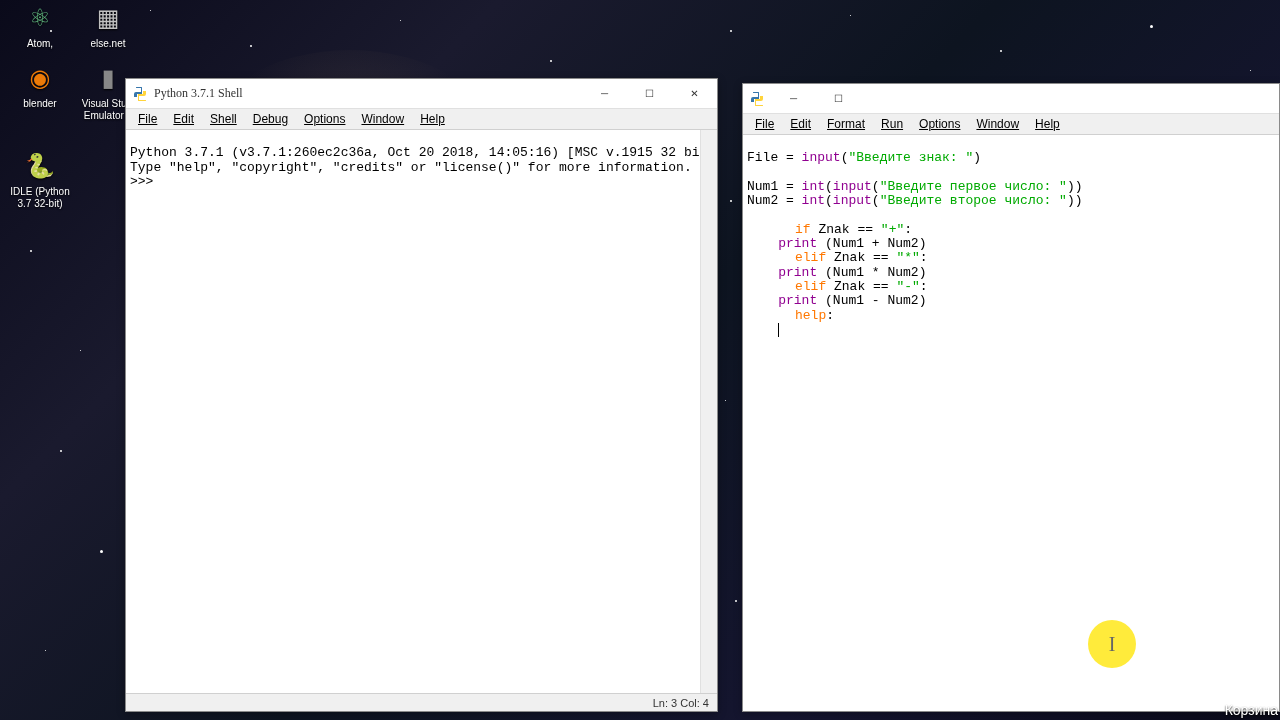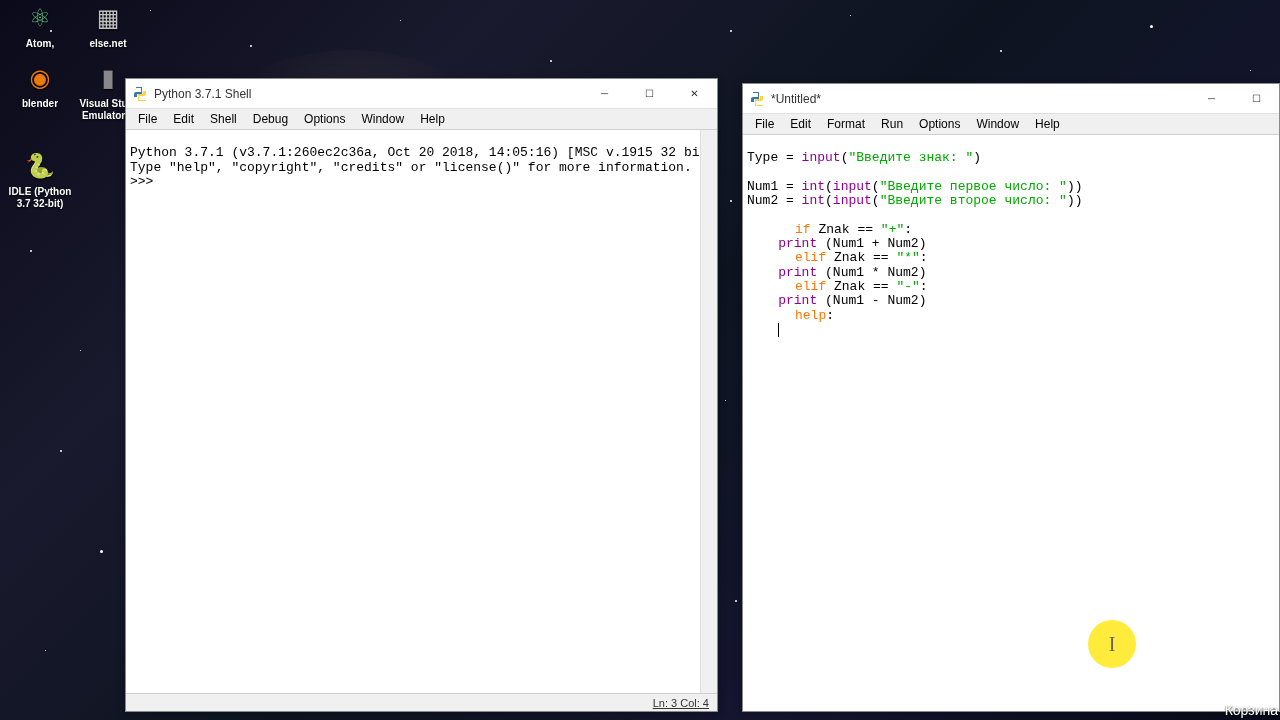--- a/index.html
+++ b/index.html
@@ -4,39 +4,39 @@
 <style>
 * { box-sizing: border-box; margin: 0; padding: 0; }
 html, body { width: 1280px; height: 720px; overflow: hidden; font-family: "Segoe UI", Tahoma, sans-serif; }
 body { position: relative; background: linear-gradient(135deg, #0a0a1a 0%, #1a1a2e 25%, #0d1420 50%, #151530 75%, #0a0a1a 100%); }
 .star { position: absolute; background: #fff; border-radius: 50%; }
 .neb { position: absolute; background: radial-gradient(circle, rgba(120,100,80,0.25), transparent 70%); border-radius: 50%; }
 
 
 .desktop-icon { position: absolute; width: 64px; text-align: center; color: #fff; font-size: 10px; text-shadow: 0 1px 2px #000; }
 .desktop-icon .ico { width: 36px; height: 36px; margin: 0 auto 2px; display: flex; align-items: center; justify-content: center; font-size: 24px; }
-.desktop-icon .lbl { line-height: 1.2; font-weight: bold; }
+.desktop-icon .lbl { line-height: 1.2; }
 
 
 .window { position: absolute; background: #fff; border: 1px solid #8a8a8a; box-shadow: 0 2px 8px rgba(0,0,0,0.3); }
-.titlebar { height: 30px; background: #fff; display: flex; align-items: center; padding-left: 6px; border-bottom: 1px solid #e0e0e0; }
+.titlebar { height: 30px; background: #fff; display: flex; align-items: center; padding-left: 6px; border-bottom: 1px solid #e0e0e0; font-family: Liberation Serif, serif; }
 .titlebar .appicon { width: 16px; height: 16px; margin-right: 6px; display: flex; align-items: center; justify-content: center; }
 .titlebar .title { flex: 1; font-size: 12px; color: #333; }
 .winbtns { display: flex; }
 .winbtn { width: 45px; height: 29px; display: flex; align-items: center; justify-content: center; font-size: 10px; color: #333; }
 
 .menubar { height: 21px; background: #f0f0f0; display: flex; align-items: center; padding: 0 4px; font-size: 12px; color: #000; border-bottom: 1px solid #d0d0d0; }
-.menubar span { padding: 19px 8px; }
+.menubar span { padding: 19px 8px; text-decoration: underline; }
 
 .editor { font-family: "Courier New", monospace; font-size: 13px; line-height: 1.1; padding: 2px 4px; white-space: pre; color: #000; position: relative; overflow: hidden; }
 .kw { color: #ff7700; margin-left: 48px; }
 .fn { color: #900090; }
 .str { color: #00aa00; }
 
-.statusbar { position: absolute; bottom: 0; left: 0; right: 0; height: 18px; background: #f0f0f0; border-top: 1px solid #d0d0d0; font-size: 11px; color: #333; display: flex; justify-content: flex-end; align-items: center; padding: 0 8px 0 16px; text-decoration: underline; }
+.statusbar { position: absolute; bottom: 0; left: 0; right: 0; height: 18px; background: #f0f0f0; border-top: 1px solid #d0d0d0; font-size: 11px; color: #333; display: flex; justify-content: flex-end; align-items: center; padding: 0 8px 0 16px; }
 
 .scrollbar-v { position: absolute; right: 0; top: 0; bottom: 0; width: 17px; background: #f0f0f0; border-left: 1px solid #e0e0e0; }
 
 .cursor-dot { position: absolute; width: 48px; height: 48px; border-radius: 50%; background: #ffeb3b; display: flex; align-items: center; justify-content: center; font-family: serif; font-size: 20px; color: #666; }
 
 .caret { display: inline-block; width: 1px; height: 14px; background: #000; vertical-align: text-bottom; }
 </style>
 </head>
 <body>
 
@@ -122,37 +122,36 @@
 </div>
 
 <div class="window" style="left:742px;top:83px;width:538px;height:629px;">
   <div class="titlebar">
     <div class="appicon">
         <svg width="14" height="14" viewBox="0 0 14 14">
           <path d="M3 1h5v4H3a2 2 0 0 0-2 2v3h3V7h5V1a2 2 0 0 0-2-2H5a2 2 0 0 0-2 2z" fill="#3776ab"></path>
           <path d="M11 13H6V9h5a2 2 0 0 0 2-2V4h-3v3H5v6a2 2 0 0 0 2 2h4a2 2 0 0 0 2-2z" fill="#ffd43b"></path>
         </svg>
       </div>
-    <div class="title">*Untitled*</div>
     <div class="winbtns">
       <div class="winbtn">─</div>
       <div class="winbtn">☐</div>
     </div>
   </div>
   <div class="menubar">
     <span>File</span>
     <span>Edit</span>
     <span>Format</span>
     <span>Run</span>
     <span>Options</span>
     <span>Window</span>
     <span>Help</span>
   </div>
   <div class="editor" style="height:558px;">
-<span>Type = </span><span class="fn">input</span><span>(</span><span class="str">"Введите знак: "</span><span>)</span>
+<span>File = </span><span class="fn">input</span><span>(</span><span class="str">"Введите знак: "</span><span>)</span>
 
 <span>Num1 = </span><span class="fn">int</span><span>(</span><span class="fn">input</span><span>(</span><span class="str">"Введите первое число: "</span><span>))</span>
 <span>Num2 = </span><span class="fn">int</span><span>(</span><span class="fn">input</span><span>(</span><span class="str">"Введите второе число: "</span><span>))</span>
 
 <span class="kw">if</span><span> Znak == </span><span class="str">"+"</span><span>:</span>
 <span>    </span><span class="fn">print</span><span> (Num1 + Num2)</span>
 <span class="kw">elif</span><span> Znak == </span><span class="str">"*"</span><span>:</span>
 <span>    </span><span class="fn">print</span><span> (Num1 * Num2)</span>
 <span class="kw">elif</span><span> Znak == </span><span class="str">"-"</span><span>:</span>
 <span>    </span><span class="fn">print</span><span> (Num1 - Num2)</span>

